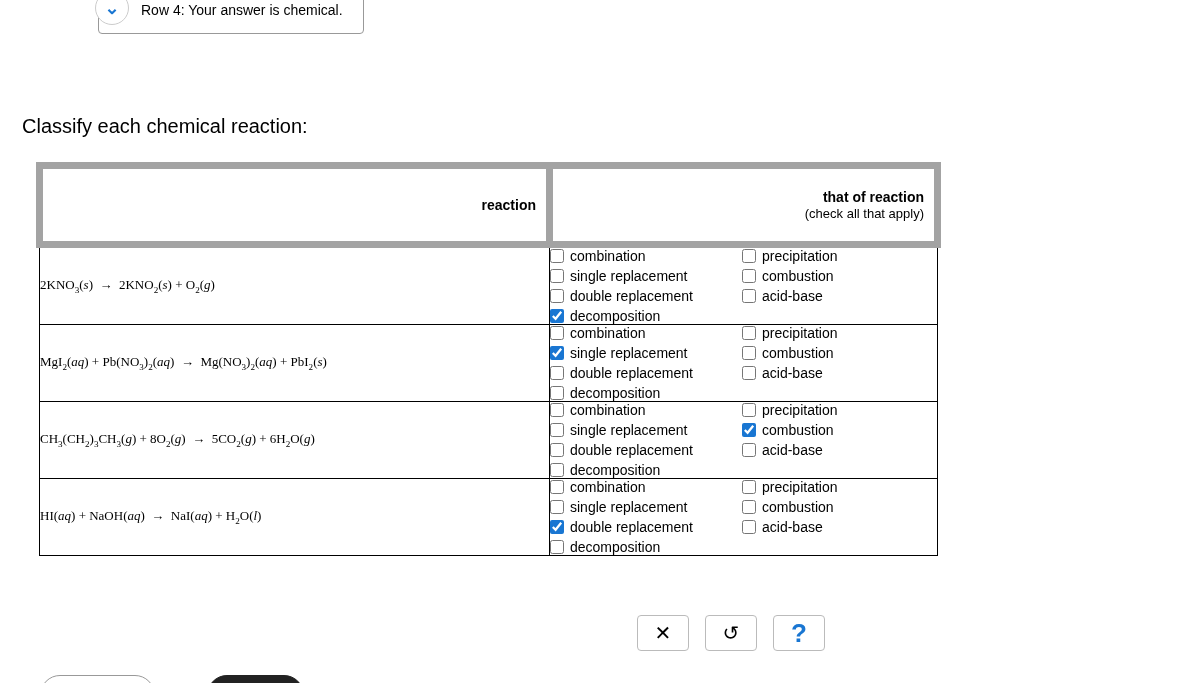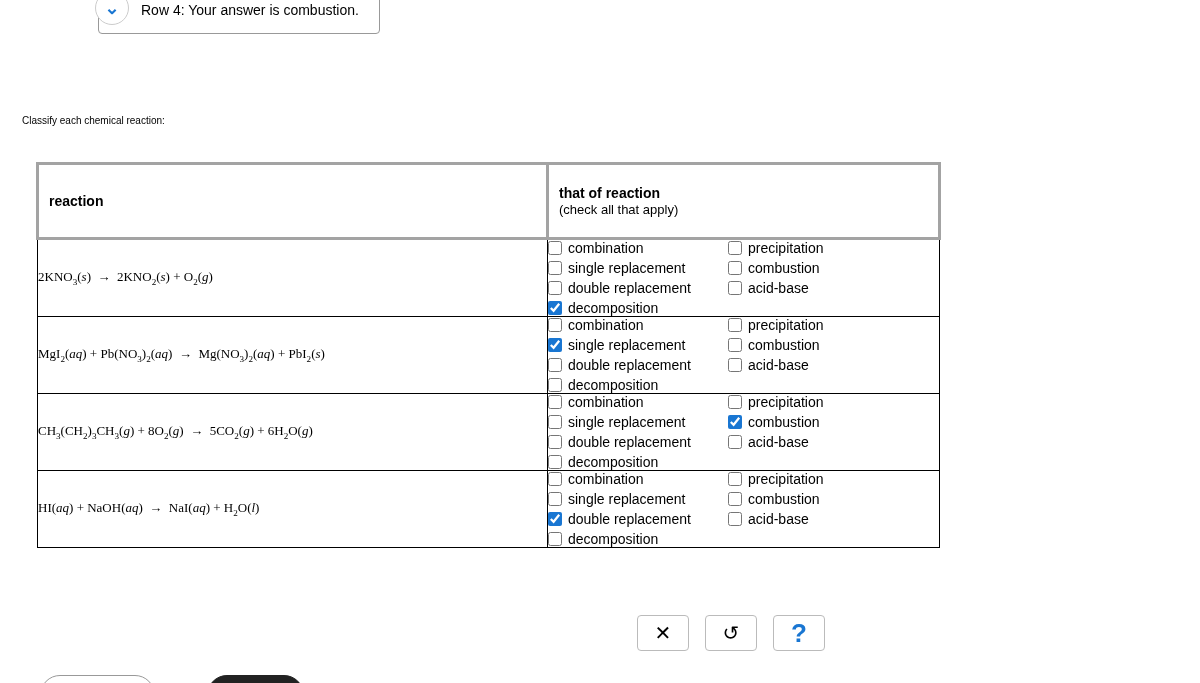--- a/index.html
+++ b/index.html
@@ -1,43 +1,43 @@
 <!DOCTYPE html>
 <html><head>
 <meta charset="utf-8">
 <style>
 *{box-sizing:border-box;margin:0;padding:0}
 body{font-family:Arial,Helvetica,sans-serif;font-size:14px;color:#000;background:#fff;width:1200px;height:683px;position:relative;overflow:hidden}
 .feedback-box{position:absolute;top:-8px;left:98px;border:1px solid #999;background:#fff;border-radius:0 0 4px 4px;padding:8px 20px 12px 42px}
 .feedback-box .chev{position:absolute;left:-4px;top:-2px;width:34px;height:34px;background:#fff;border-radius:50%;display:flex;align-items:center;justify-content:center;color:#1976d2;font-size:18px;font-weight:bold;border:1px solid #ccc}
 .feedback-row{font-size:14px;line-height:1.4}
-.question{position:absolute;top:115px;left:22px;font-size:10px}
+.question{position:absolute;top:115px;left:22px;font-size:20px}
 .table{position:absolute;top:162px;left:36px;border-collapse:collapse;width:905px}
 .table td,.table th{border:1px solid #000;padding:0;vertical-align:middle}
-.table th{font-weight:bold;text-align:left;padding:20px 10px;font-size:14px;border:3px solid #a3a3a3}
+.table th{font-weight:bold;text-align:right;padding:20px 10px;font-size:14px;border:7px solid #a3a3a3}
 .table th .sub{font-weight:normal;font-size:13px}
 .reaction-cell{width:510px;padding:14px 12px;font-family:'Times New Roman',serif;font-size:13px}
 .type-cell{padding:8px 10px}
-.type-grid{display:grid;grid-template-columns:172px 140px;gap:4px 8px}
+.type-grid{display:grid;grid-template-columns:172px 140px;gap:4px 20px}
 .chk{display:flex;align-items:center;gap:6px;font-size:14px}
 .chk input{width:14px;height:14px;accent-color:#1976d2}
 sub{font-size:0.7em}
 .controls{position:absolute;top:615px;left:637px;display:flex;gap:16px;align-items:center}
 .btn{width:52px;height:36px;border:1px solid #bbb;border-radius:4px;background:#fff;display:flex;align-items:center;justify-content:center;font-size:20px;cursor:pointer}
 .btn.q{color:#1976d2;font-size:26px;font-weight:bold}
 .explanation{position:absolute;top:675px;left:40px;display:flex;gap:52px}
 .exp-btn{border:1px solid #999;border-radius:20px 20px 0 0;padding:6px 20px 2px;background:#fff;font-size:14px}
 .exp-btn.dark{background:#222;color:#fff;border-color:#222}
 </style>
 </head>
 <body>
 
 <div class="feedback-box">
   <div class="chev">⌄</div>
-  <div class="feedback-row">Row 4: Your answer is combustion.</div>
+  <div class="feedback-row">Row 4: Your answer is chemical.</div>
 </div>
 
 <div class="question">Classify each chemical reaction:</div>
 
 <table class="table">
   <tbody>
       <tr>
     <th>reaction</th>
     <th>
       <span>that of reaction</span><br>

